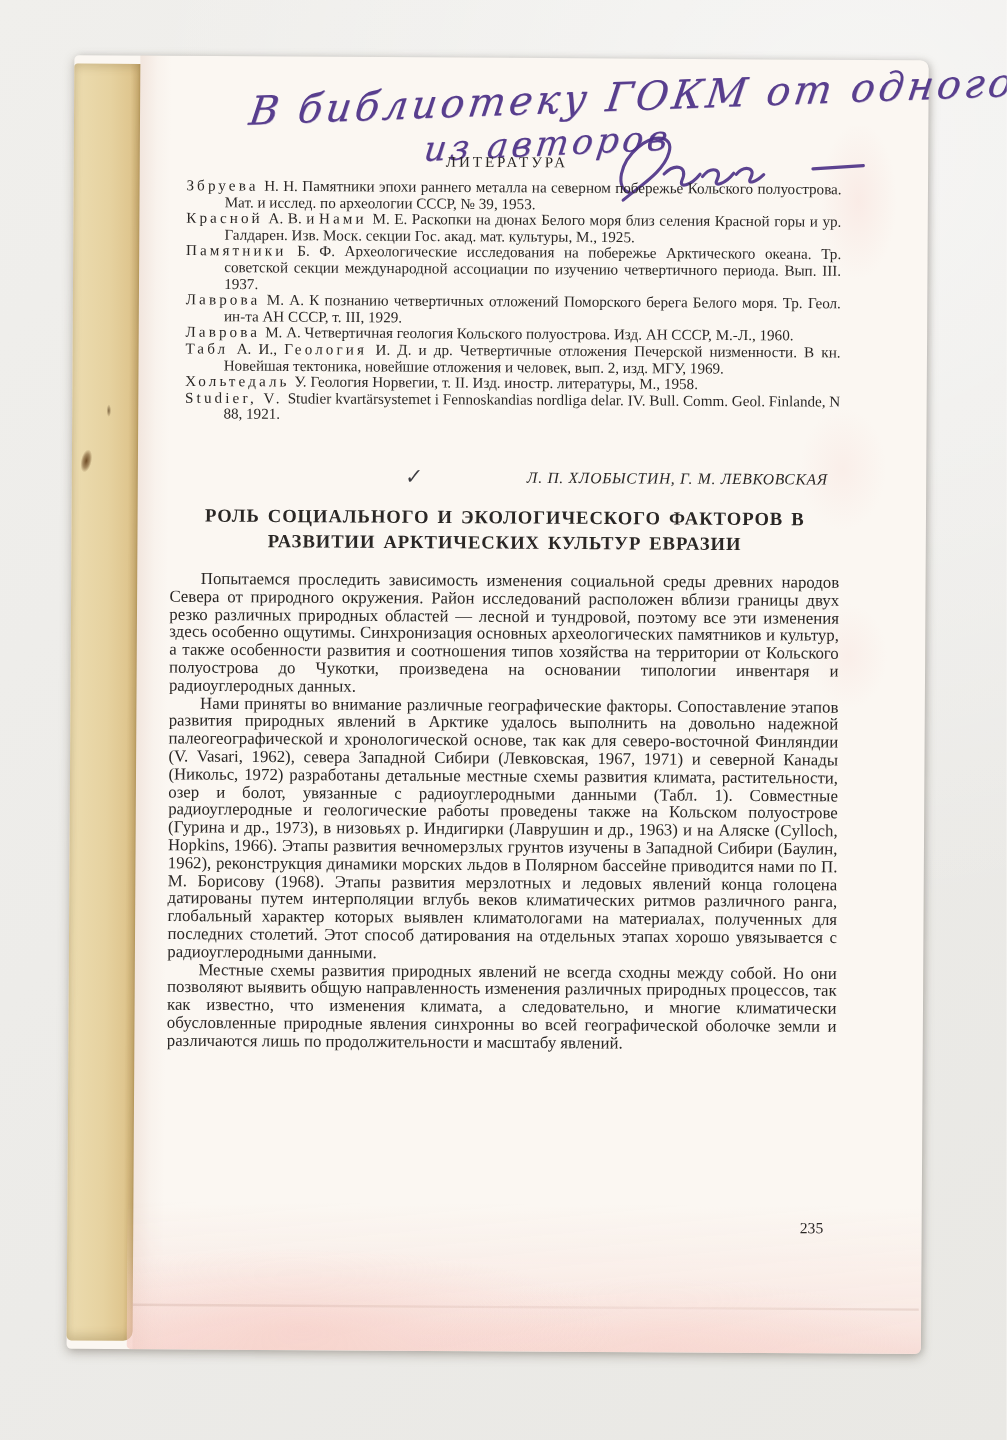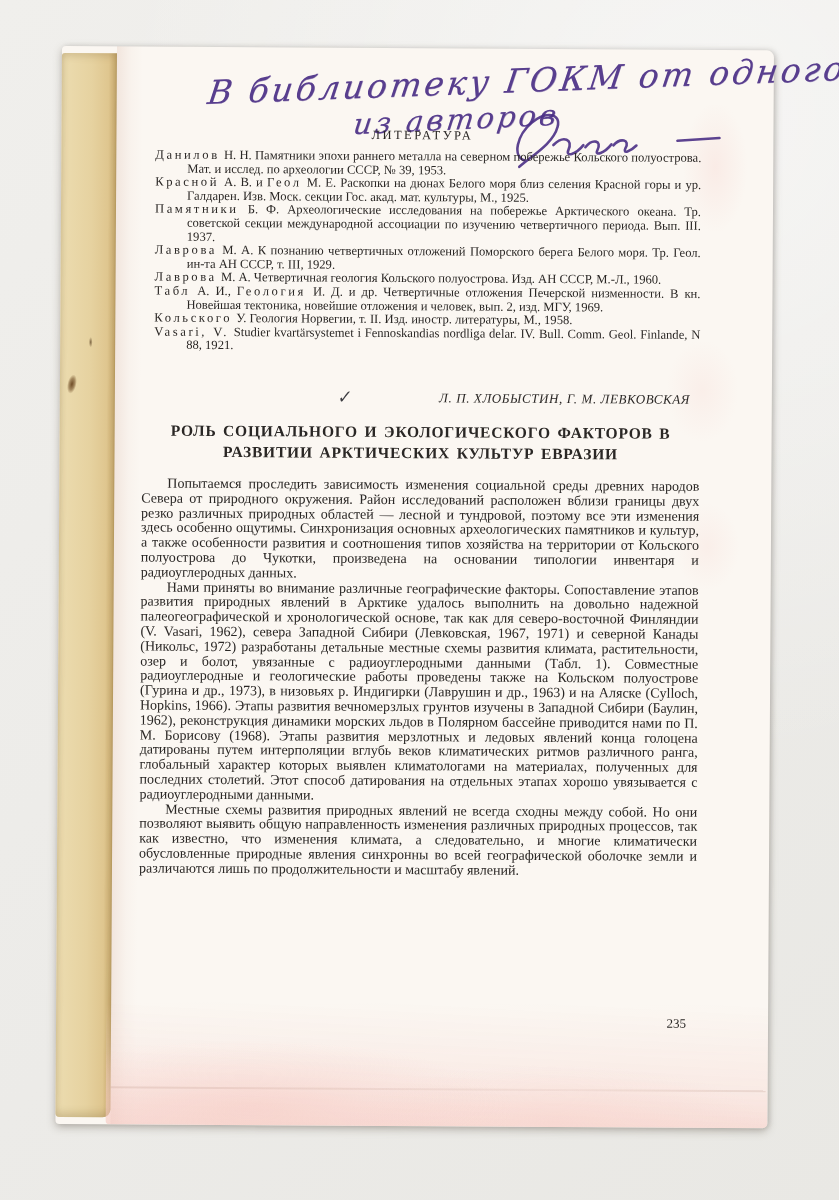--- a/index.html
+++ b/index.html
@@ -165,28 +165,28 @@
         <path d="M44,36 C54,26 64,30 59,41 C56,48 66,46 74,36"></path>
         <path d="M76,38 C83,29 93,31 88,41 C85,47 95,44 102,35"></path>
         <path d="M104,36 C111,28 121,30 116,39 C113,45 121,42 127,36"></path>
         <path d="M168,31 L210,28"></path>
       </g>
     </svg>
 
     <div class="col lit-heading">ЛИТЕРАТУРА</div>
 
     <div class="col refs">
-        <div class="ref"><span class="spaced">Данилов</span><span> Н. Н. Памятники эпохи раннего металла на северном побережье Кольского полуострова. Мат. и исслед. по археологии СССР, № 39, 1953.</span></div>
-        <div class="ref"><span class="spaced">Красной</span><span> А. В. и </span><span class="spaced">Геол</span><span> М. Е. Раскопки на дюнах Белого моря близ селения Красной горы и ур. Галдарен. Изв. Моск. секции Гос. акад. мат. культуры, М., 1925.</span></div>
+        <div class="ref"><span class="spaced">Збруева</span><span> Н. Н. Памятники эпохи раннего металла на северном побережье Кольского полуострова. Мат. и исслед. по археологии СССР, № 39, 1953.</span></div>
+        <div class="ref"><span class="spaced">Красной</span><span> А. В. и </span><span class="spaced">Нами</span><span> М. Е. Раскопки на дюнах Белого моря близ селения Красной горы и ур. Галдарен. Изв. Моск. секции Гос. акад. мат. культуры, М., 1925.</span></div>
         <div class="ref"><span class="spaced">Памятники</span><span> Б. Ф. Археологические исследования на побережье Арктического океана. Тр. советской секции международной ассоциации по изучению четвертичного периода. Вып. III. 1937.</span></div>
         <div class="ref"><span class="spaced">Лаврова</span><span> М. А. К познанию четвертичных отложений Поморского берега Белого моря. Тр. Геол. ин-та АН СССР, т. III, 1929.</span></div>
         <div class="ref"><span class="spaced">Лаврова</span><span> М. А. Четвертичная геология Кольского полуострова. Изд. АН СССР, М.-Л., 1960.</span></div>
         <div class="ref"><span class="spaced">Табл</span><span> А. И., </span><span class="spaced">Геология</span><span> И. Д. и др. Четвертичные отложения Печерской низменности. В кн. Новейшая тектоника, новейшие отложения и человек, вып. 2, изд. МГУ, 1969.</span></div>
-        <div class="ref"><span class="spaced">Кольского</span><span> У. Геология Норвегии, т. II. Изд. иностр. литературы, М., 1958.</span></div>
-        <div class="ref"><span class="spaced">Vasari, V.</span><span> Studier kvartärsystemet i Fennoskandias nordliga delar. IV. Bull. Comm. Geol. Finlande, N 88, 1921.</span></div>
+        <div class="ref"><span class="spaced">Хольтедаль</span><span> У. Геология Норвегии, т. II. Изд. иностр. литературы, М., 1958.</span></div>
+        <div class="ref"><span class="spaced">Studier, V.</span><span> Studier kvartärsystemet i Fennoskandias nordliga delar. IV. Bull. Comm. Geol. Finlande, N 88, 1921.</span></div>
       </div>
 
     <div class="col authors-row">
       <span class="check">✓</span>
       <span>Л. П. ХЛОБЫСТИН, Г. М. ЛЕВКОВСКАЯ</span>
     </div>
 
     <div class="col title">
       <div>РОЛЬ СОЦИАЛЬНОГО И ЭКОЛОГИЧЕСКОГО ФАКТОРОВ В</div>
       <div>РАЗВИТИИ АРКТИЧЕСКИХ КУЛЬТУР ЕВРАЗИИ</div>

